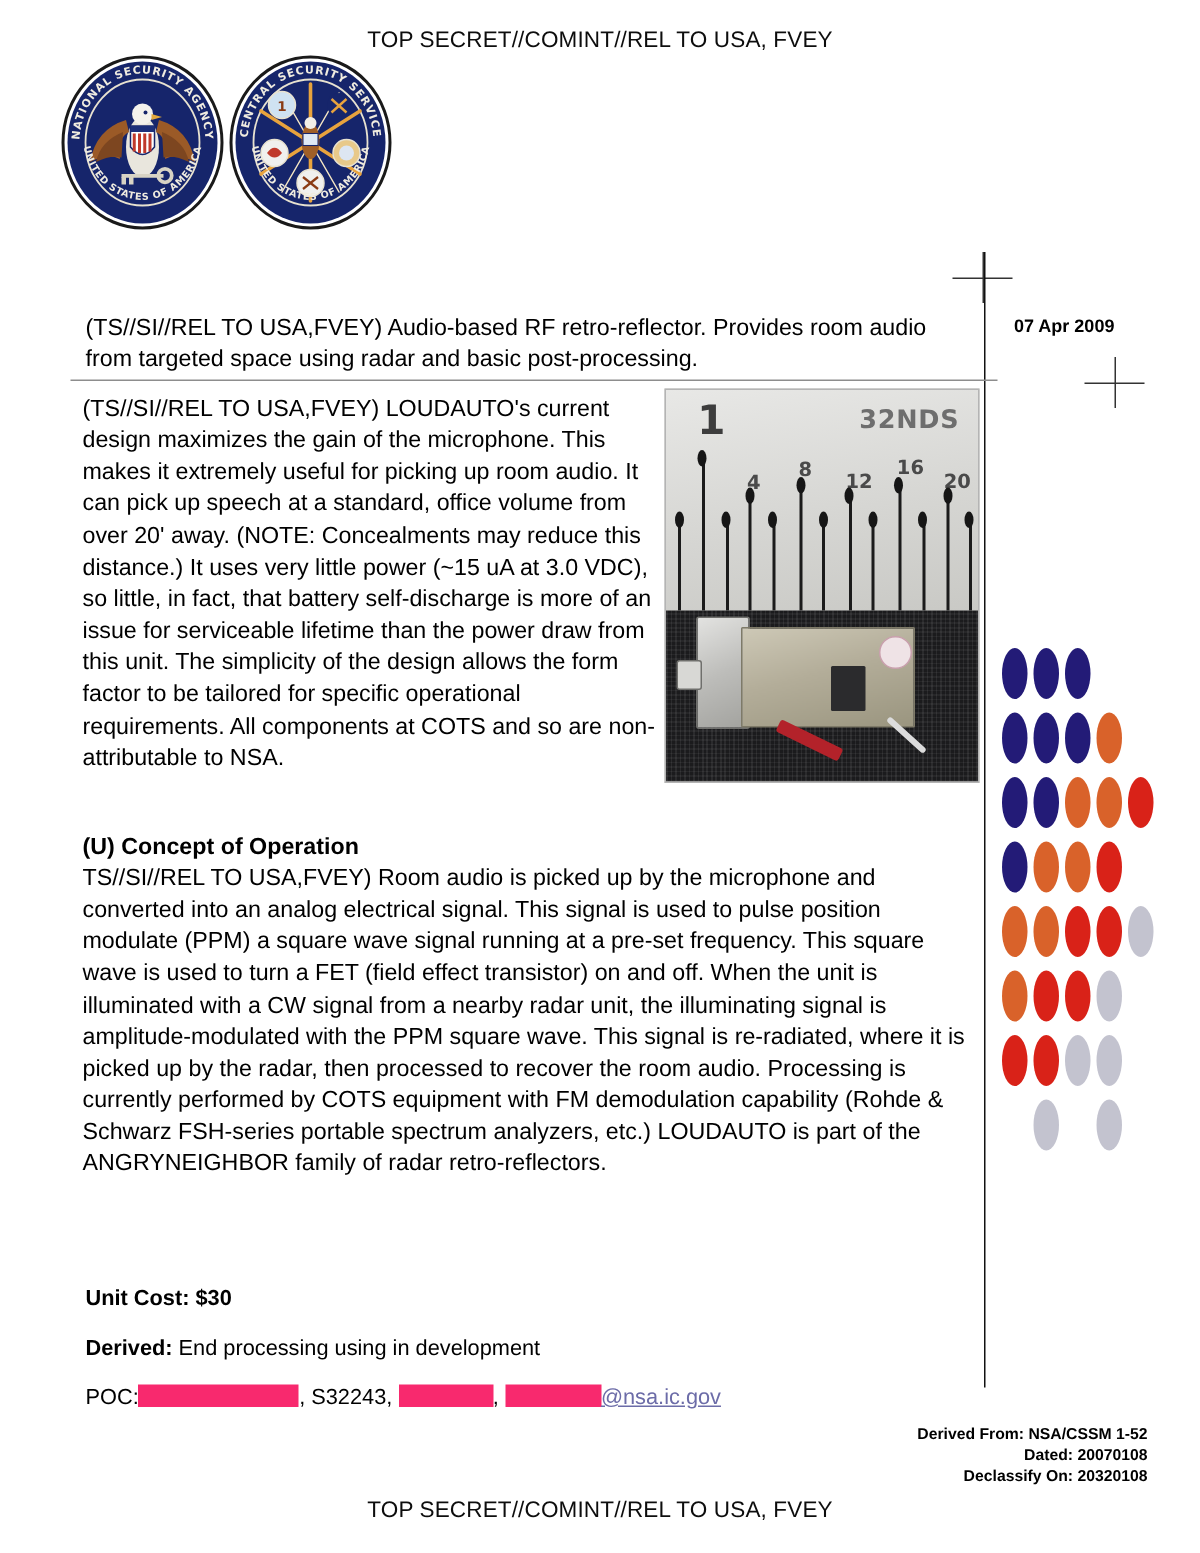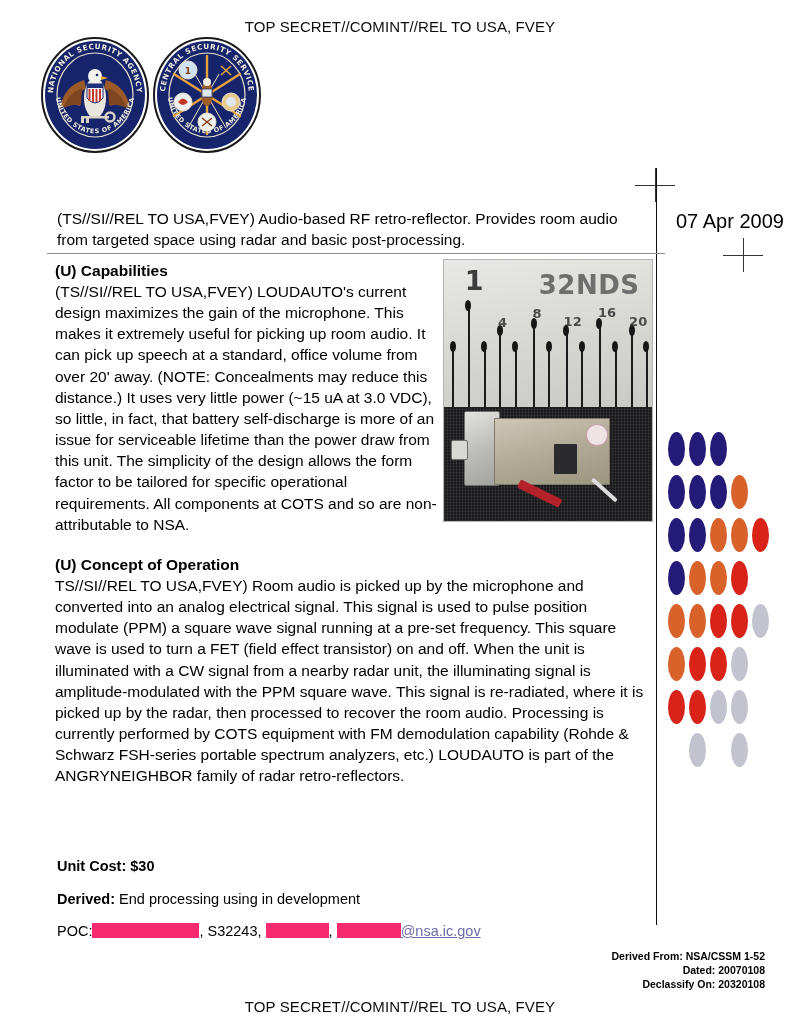--- a/index.html
+++ b/index.html
@@ -103,22 +103,22 @@
     left: 57px;
     top: 208px;
     width: 590px;
     font-size: 15.5px;
     line-height: 1.38;
   }
   #doc-date {
     position: absolute;
     left: 676px;
     top: 210px;
-    font-size: 20px;
-    font-weight: normal;
+    font-size: 12px;
+    font-weight: bold;
   }
   #hrule {
     position: absolute;
     left: 47px;
     top: 253px;
     width: 618px;
     height: 1px;
     background: #8d8d8d;
   }
 
@@ -168,21 +168,21 @@
   }
   .ruler-label {
     position: absolute;
     font-family: "DejaVu Sans", sans-serif;
     font-weight: bold;
     color: #4a4a4a;
     font-size: 13px;
     line-height: 1;
   }
   .ruler-label.big { font-size: 27px; color: #3d3d3d; }
-  .ruler-label.brand { font-size: 26px; color: #6e6e6e; letter-spacing: 0.5px; }
+  .ruler-label.brand { font-size: 17px; color: #6e6e6e; letter-spacing: 0.5px; }
   .tick {
     position: absolute;
     width: 2px;
     background: #1b1b1b;
   }
   .tick-head {
     position: absolute;
     width: 6px;
     height: 11px;
     border-radius: 50%;
@@ -449,21 +449,20 @@
 
 <div class="cross" id="cross-top"></div>
 <div class="cross" id="cross-mid"></div>
 <div id="vrule"></div>
 
 <div id="intro">(TS//SI//REL TO USA,FVEY) Audio-based RF retro-reflector.  Provides room audio from targeted space using radar and basic post-processing.</div>
 <div id="doc-date">07 Apr 2009</div>
 <div id="hrule"></div>
 
 <div id="capabilities">
-  <p class="section-head">(U) Capabilities</p>
   <p class="section-body">(TS//SI//REL TO USA,FVEY) LOUDAUTO's current design maximizes the gain of the microphone. This makes it extremely useful for picking up room audio. It can pick up speech at a standard, office volume from over 20' away. (NOTE: Concealments may reduce this distance.) It uses very little power (~15 uA at 3.0 VDC), so little, in fact, that battery self-discharge is more of an issue for serviceable lifetime than the power draw from this unit.  The simplicity of the design allows the  form factor to be tailored for specific operational requirements.  All components at COTS and so are non-attributable to NSA.</p>
 </div>
 
 <div id="device-photo">
   <div id="photo-ruler">
     <div class="ruler-label big" style="left:10%; top:5%;">1</div>
     <div class="ruler-label brand" style="right:6%; top:8%;">32NDS</div>
     <div class="ruler-label" style="left:26%; top:38%;">4</div>
     <div class="ruler-label" style="left:42.5%; top:32%;">8</div>
     <div class="ruler-label" style="left:57.5%; top:37%;">12</div>

